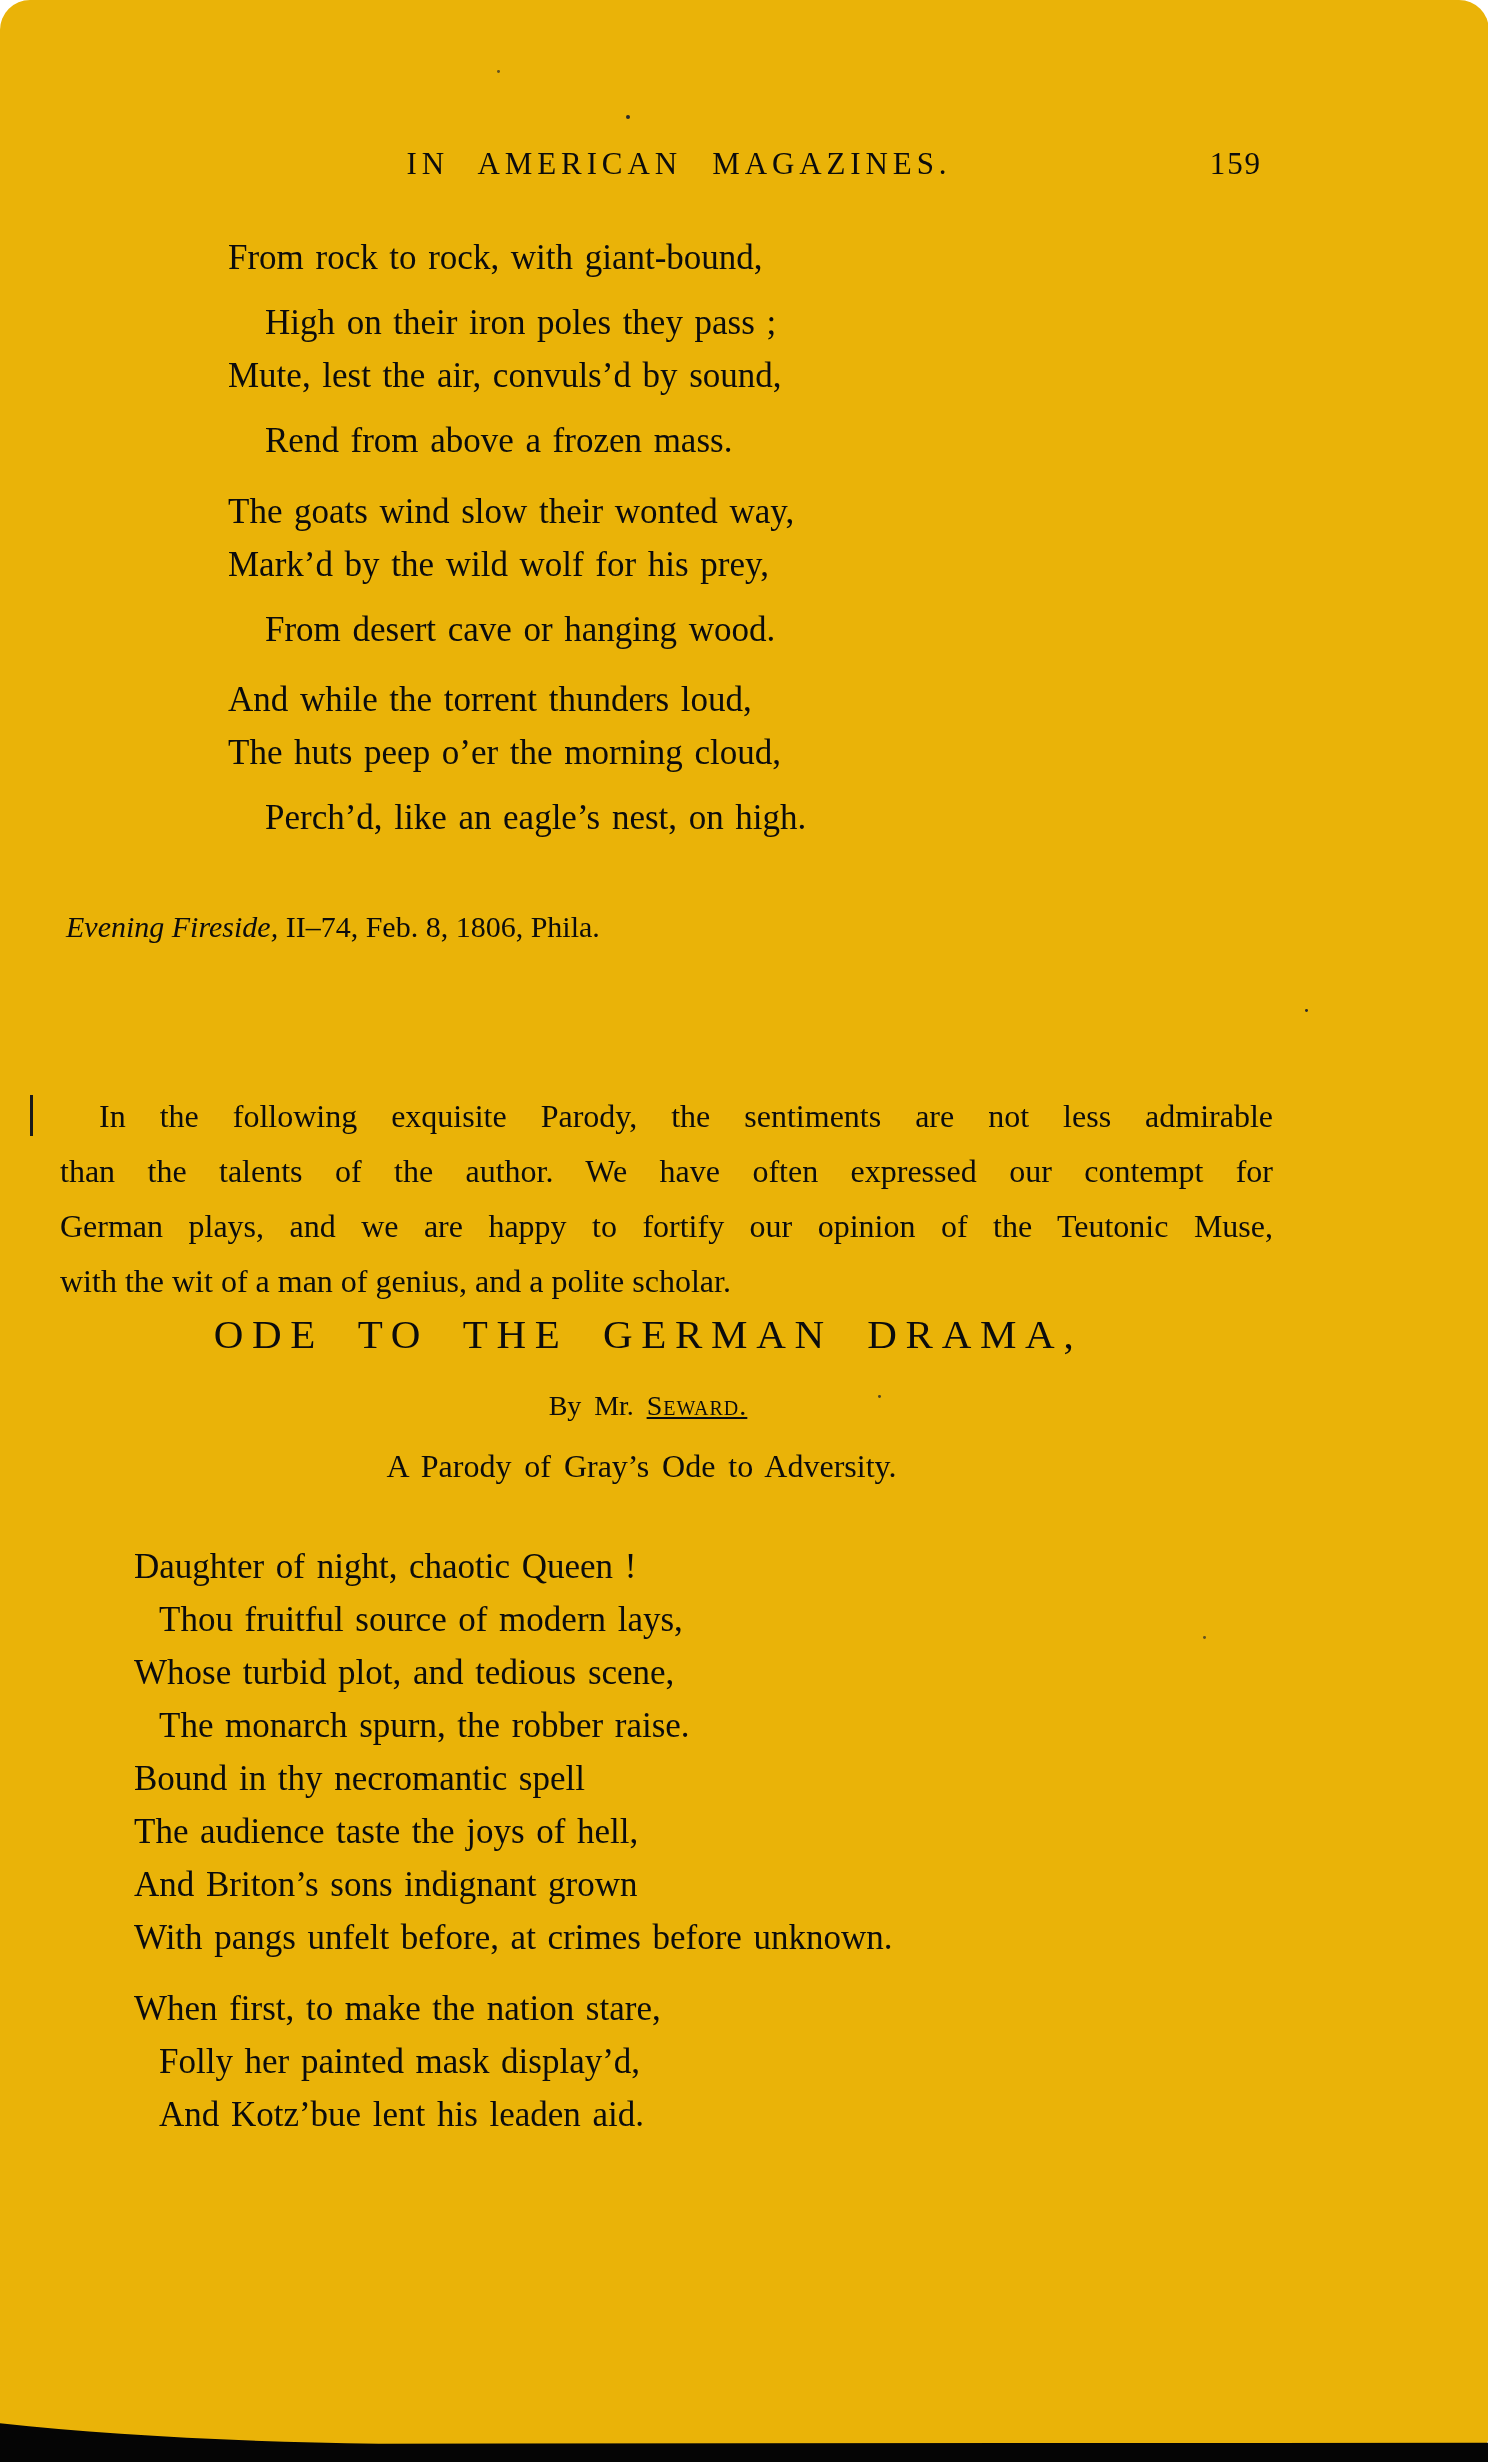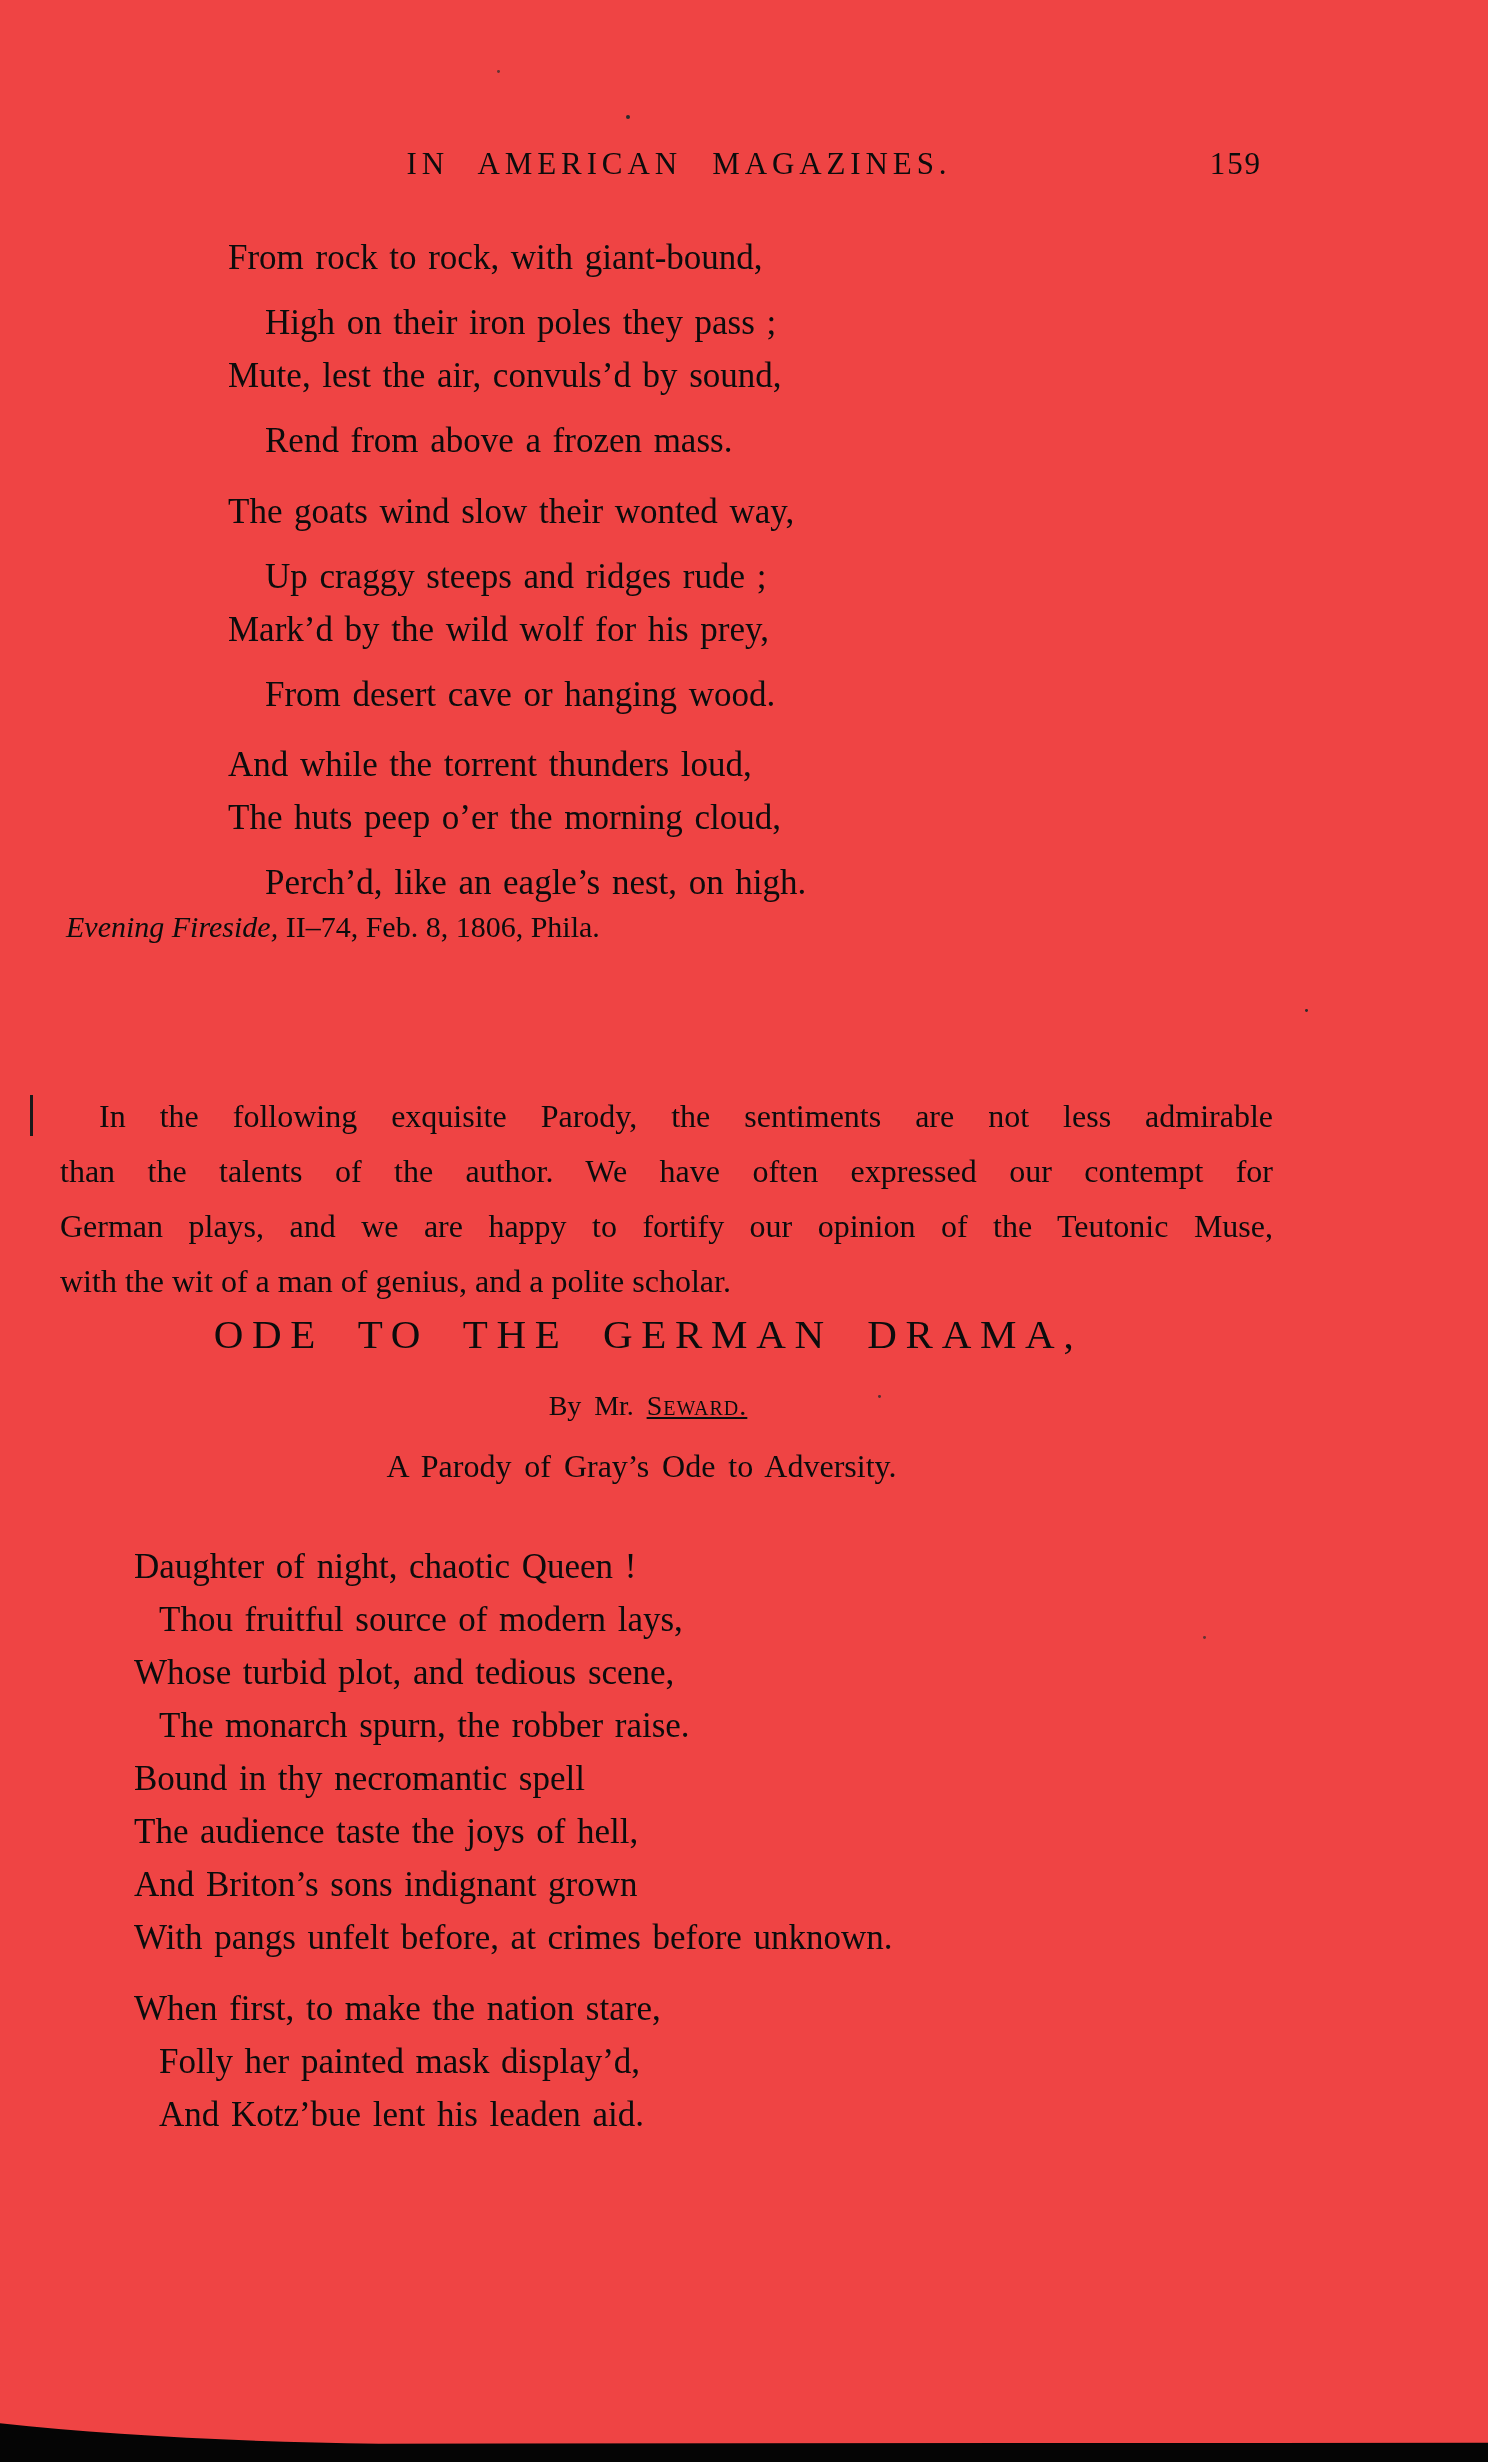--- a/index.html
+++ b/index.html
@@ -6,21 +6,22 @@
   body {
     width: 1489px; height: 2463px;
     background: #ffffff;
     position: relative;
     font-family: "Liberation Serif", "DejaVu Serif", serif;
     color: #0c0c0c;
     overflow: hidden;
   }
   .page {
     position: absolute; inset: 0;
-    background: #ef4444;
+    background: #eab308;
+    border-radius: 30px;
   }
   
   .runhead {
     position: absolute; top: 146px; left: 0; width: 100%; height: 39px;
   }
   .runhead-title {
     position: absolute; left: 344px; width: 670px; text-align: center;
     font-size: 31px; letter-spacing: 4.9px; word-spacing: 17.5px;
   }
   .runhead-page {
@@ -89,21 +90,20 @@
 
   <div class="poem poem1">
     <div class="stanza">
       <div class="poem-line">From rock to rock, with giant-bound,</div>
       <div class="poem-line indent">High on their iron poles they pass ;</div>
       <div class="poem-line">Mute, lest the air, convuls’d by sound,</div>
       <div class="poem-line indent">Rend from above a frozen mass.</div>
     </div>
     <div class="stanza">
       <div class="poem-line">The goats wind slow their wonted way,</div>
-      <div class="poem-line indent">Up craggy steeps and ridges rude ;</div>
       <div class="poem-line">Mark’d by the wild wolf for his prey,</div>
       <div class="poem-line indent">From desert cave or hanging wood.</div>
     </div>
     <div class="stanza">
       <div class="poem-line">And while the torrent thunders loud,</div>
       <div class="poem-line">The huts peep o’er the morning cloud,</div>
       <div class="poem-line indent">Perch’d, like an eagle’s nest, on high.</div>
     </div>
   </div>
 

